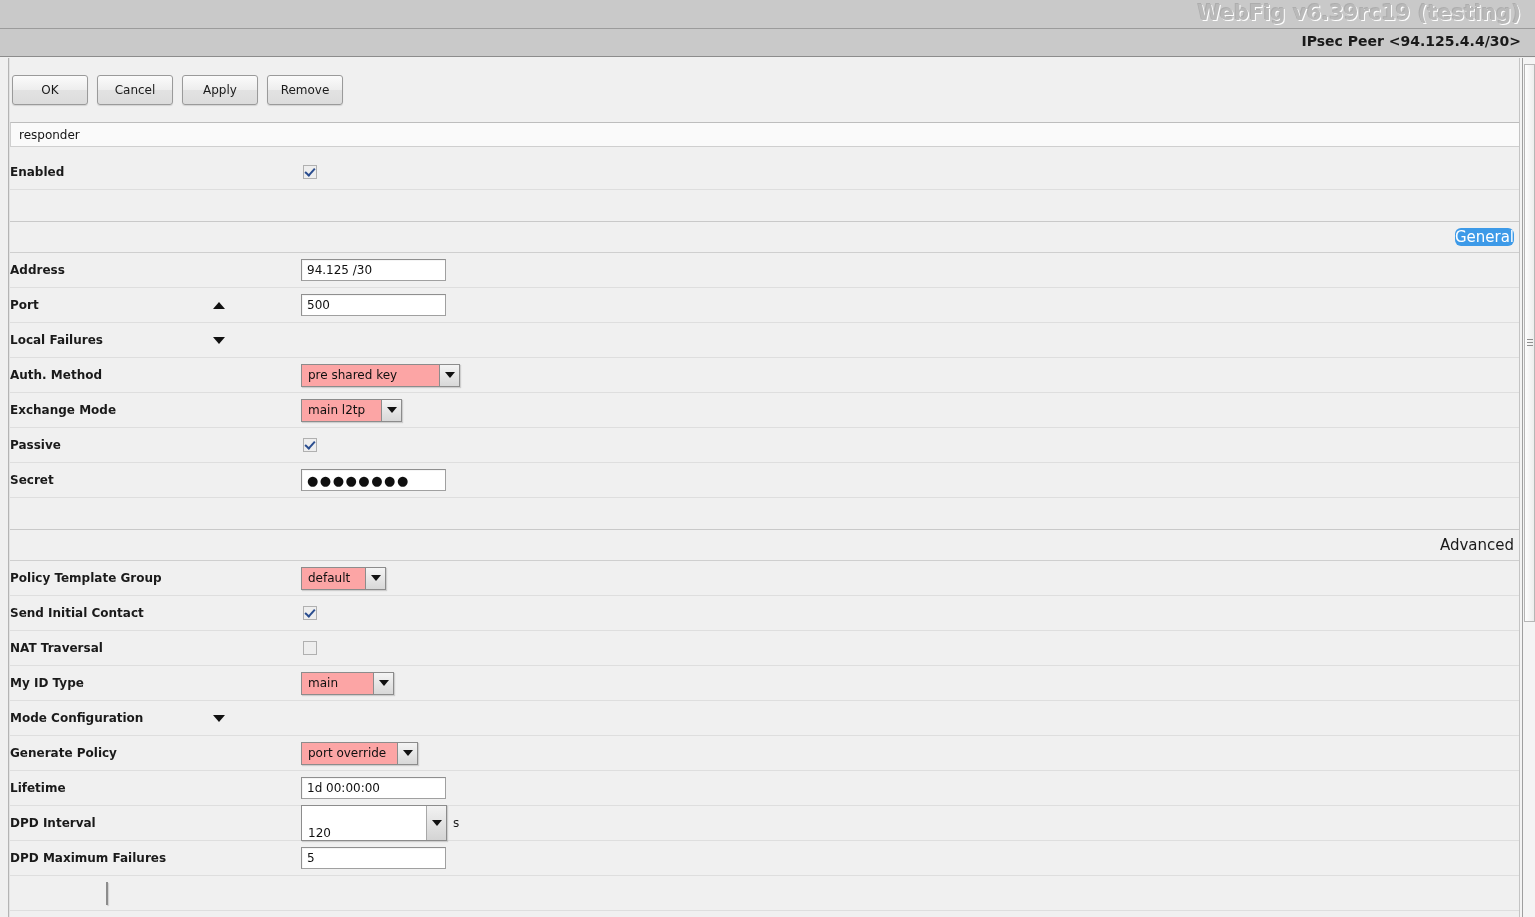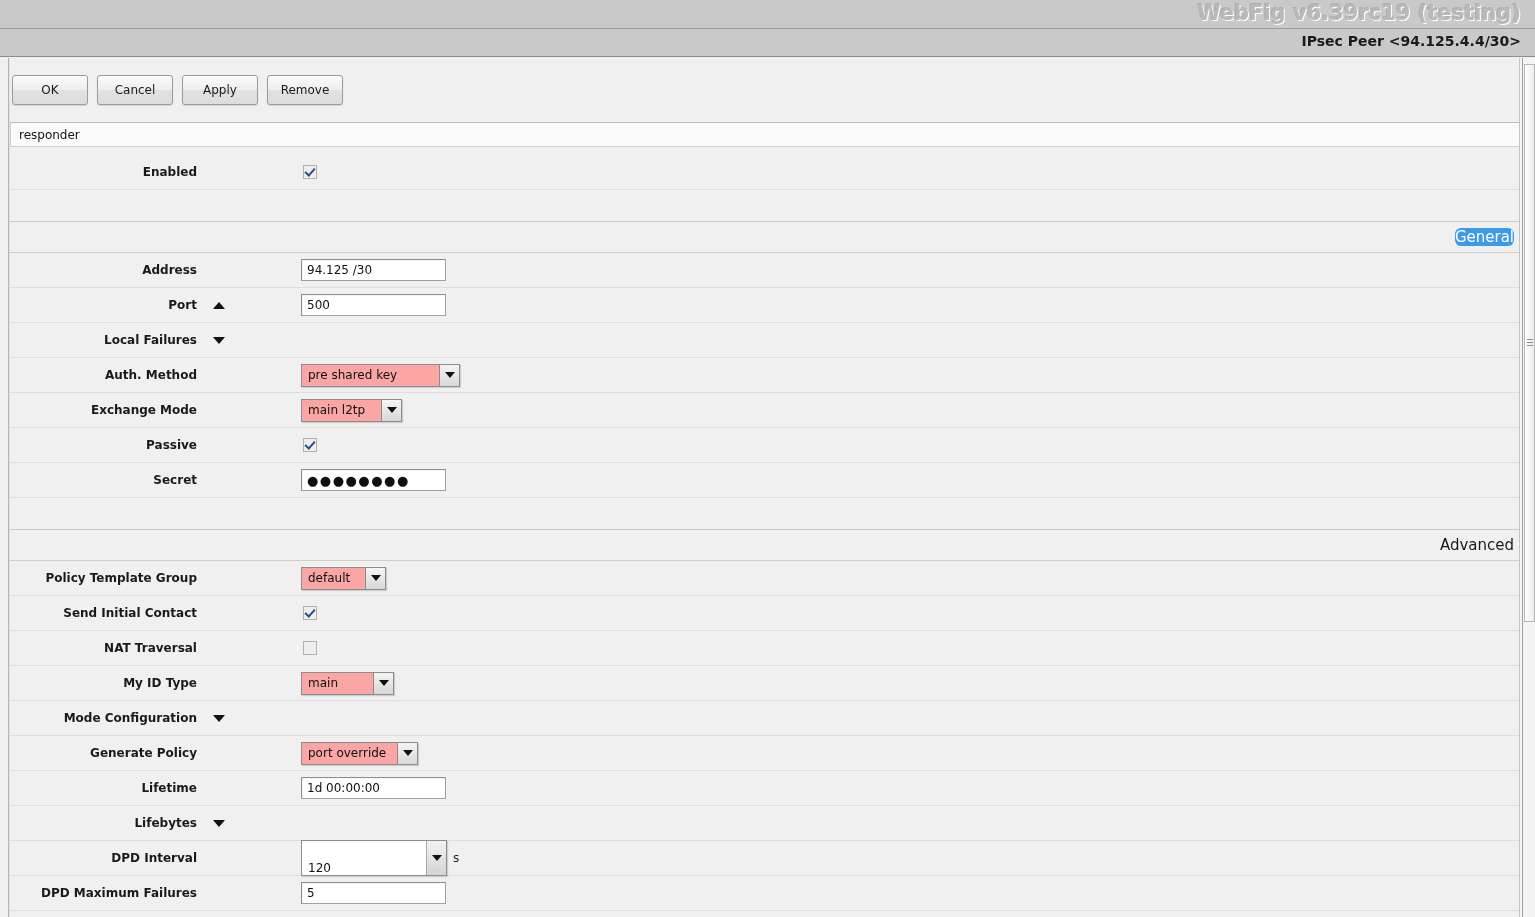--- a/index.html
+++ b/index.html
@@ -147,21 +147,21 @@
     border-bottom: 1px solid #c9c9c9;
   }
   .row.section {
     height: 31px;
     border-bottom: 1px solid #cfcfcf;
     justify-content: flex-end;
     padding-right: 12px;
   }
   .label {
     width: 195px;
-    text-align: right;
+    text-align: left;
     font-weight: bold;
     font-size: 12px;
     color: #1a1a1a;
     padding-right: 8px;
     box-sizing: border-box;
     white-space: nowrap;
   }
   .arrow-cell {
     width: 96px;
     padding-left: 8px;
@@ -532,27 +532,20 @@
     </div>
 
     <div class="row">
       <div class="label">Lifetime</div>
       <div class="arrow-cell"></div>
       <div class="field-cell">
         <div class="txt w145">1d 00:00:00</div>
       </div>
     </div>
 
-    <div class="row">
-      <div class="label">Lifebytes</div>
-      <div class="arrow-cell">
-        <span class="tri tri-down"></span>
-      </div>
-      <div class="field-cell"></div>
-    </div>
 
     <div class="row">
       <div class="label">DPD Interval</div>
       <div class="arrow-cell"></div>
       <div class="field-cell">
         <div class="combo-wide">
           <span class="val">120</span>
           <span class="arrowbox">
               <span class="tri tri-down"></span>
             </span>

